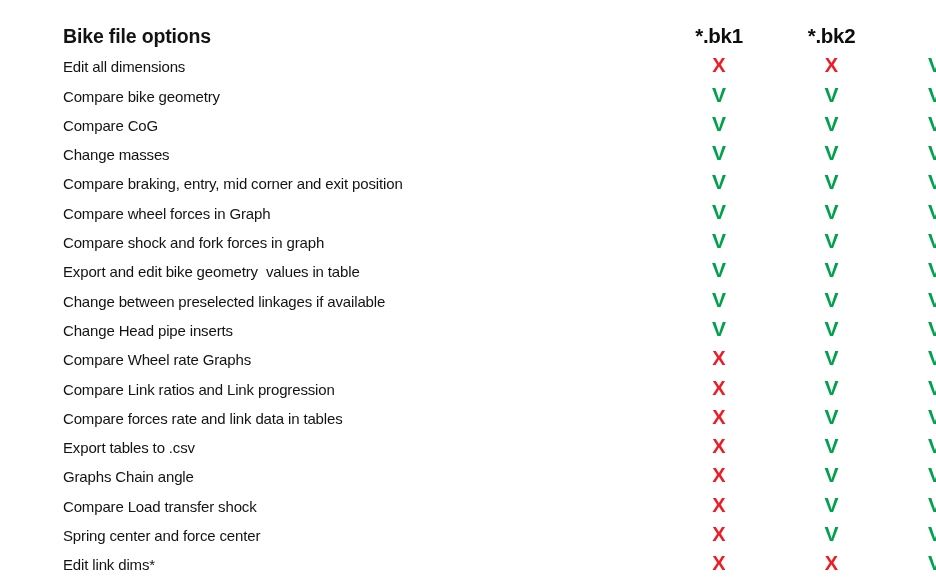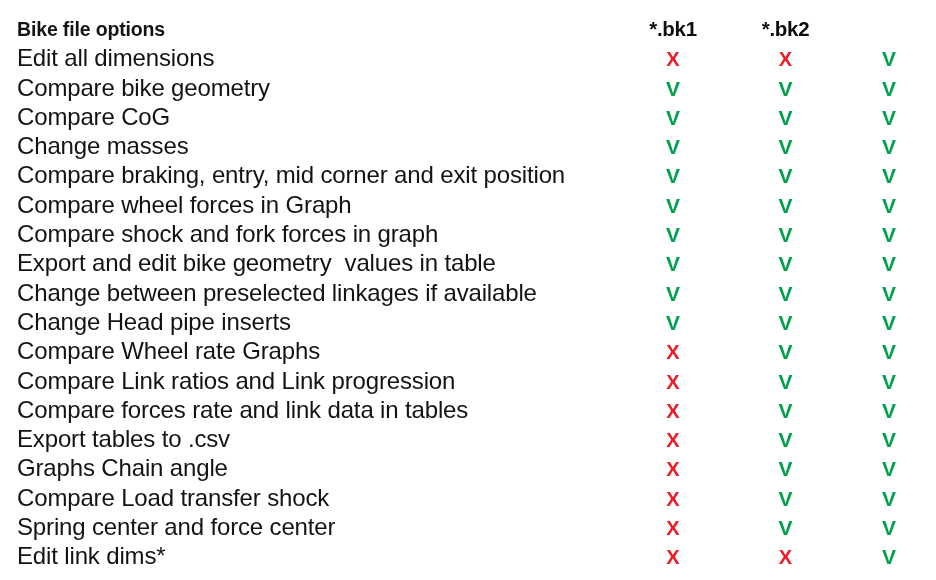--- a/index.html
+++ b/index.html
@@ -16,48 +16,50 @@
     overflow: hidden;
   }
 
   #sheet {
     position: relative;
     width: 936px;
     height: 496px;
     background: #ffffff;
     box-sizing: border-box;
     padding-top: 14px;
+    padding-left: 46px;
   }
 
   .row {
     display: flex;
     align-items: baseline;
     height: 29.3px;
     line-height: 29.3px;
     width: 936px;
   }
 
   .label-cell {
     flex: 0 0 617px;
     padding-left: 17px;
     box-sizing: border-box;
-    font-size: 24px;
+    font-size: 15px;
     line-height: 29.3px;
     letter-spacing: -0.15px;
     white-space: pre;
     color: #131313;
   }
 
   .mark-cell {
     flex: 0 0 106px;
     text-align: center;
     font-size: 20px;
     font-weight: bold;
     line-height: 29.3px;
     letter-spacing: 0;
+    margin-top: 7px;
   }
 
   
   .col-bk1 { flex: 0 0 112px; }
   .col-bk2 { flex: 0 0 113px; }
   .col-bik { flex: 0 0 94px; }
 
   .header-row .label-cell {
     font-weight: bold;
     font-size: 19.5px;

